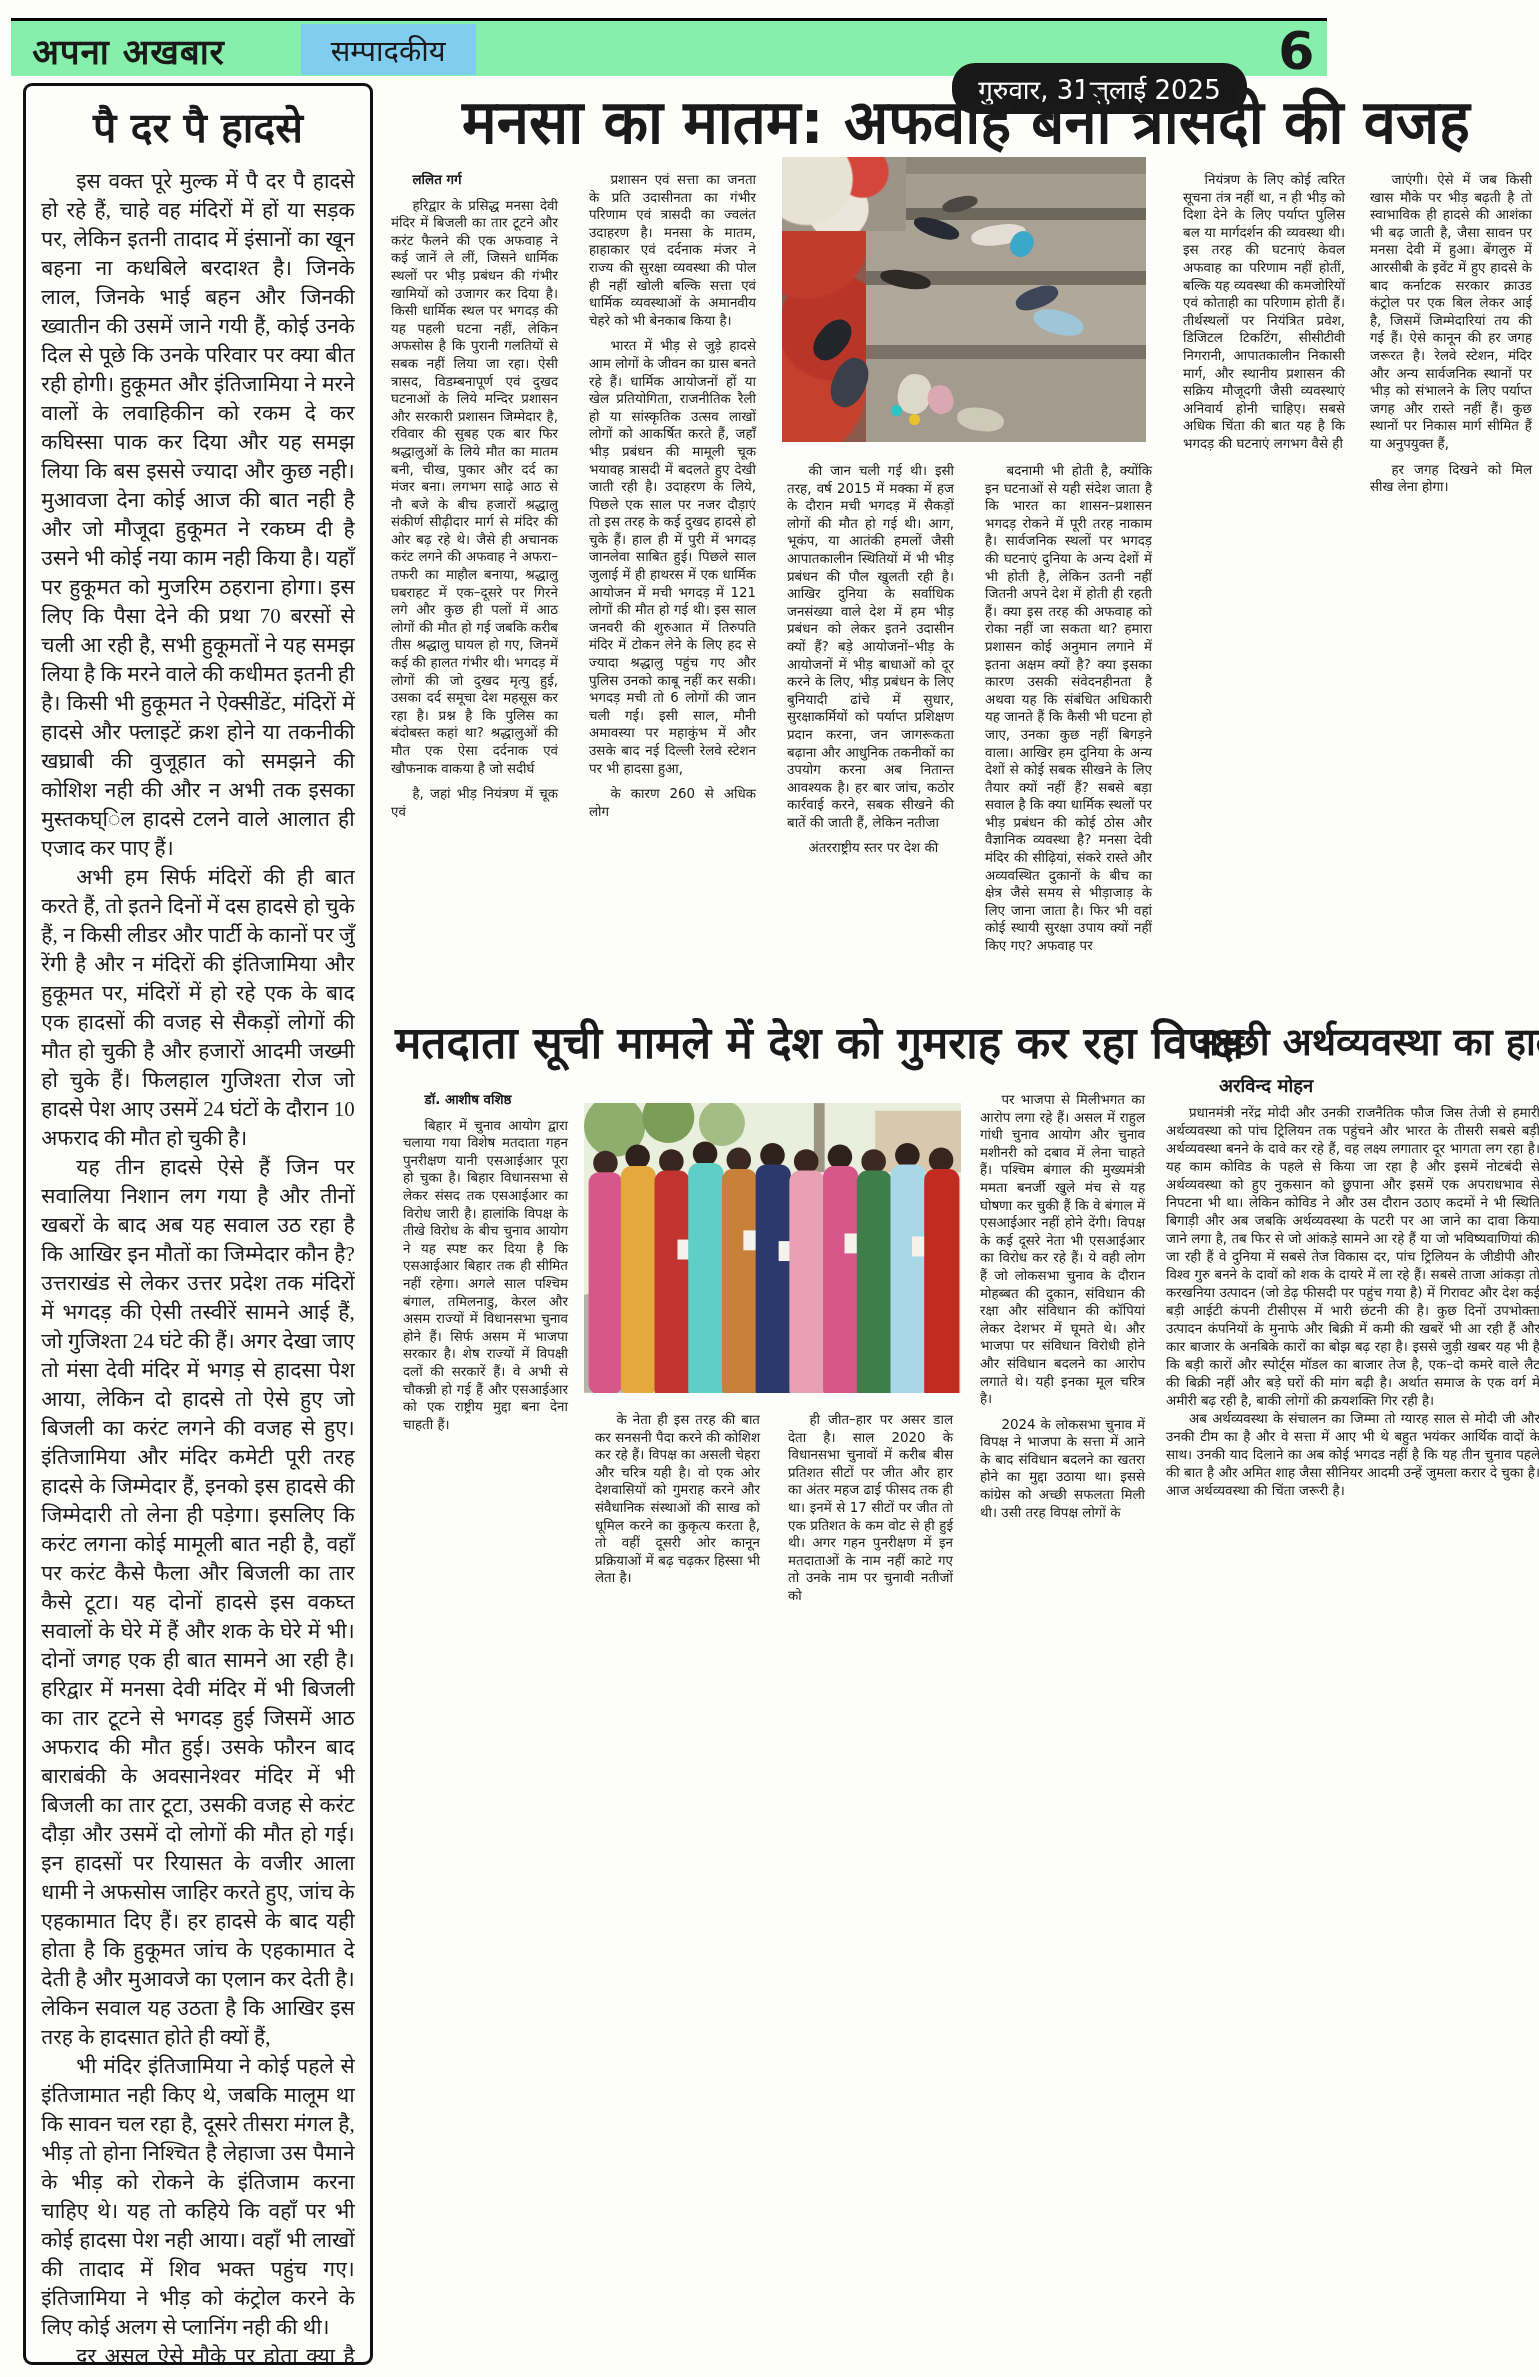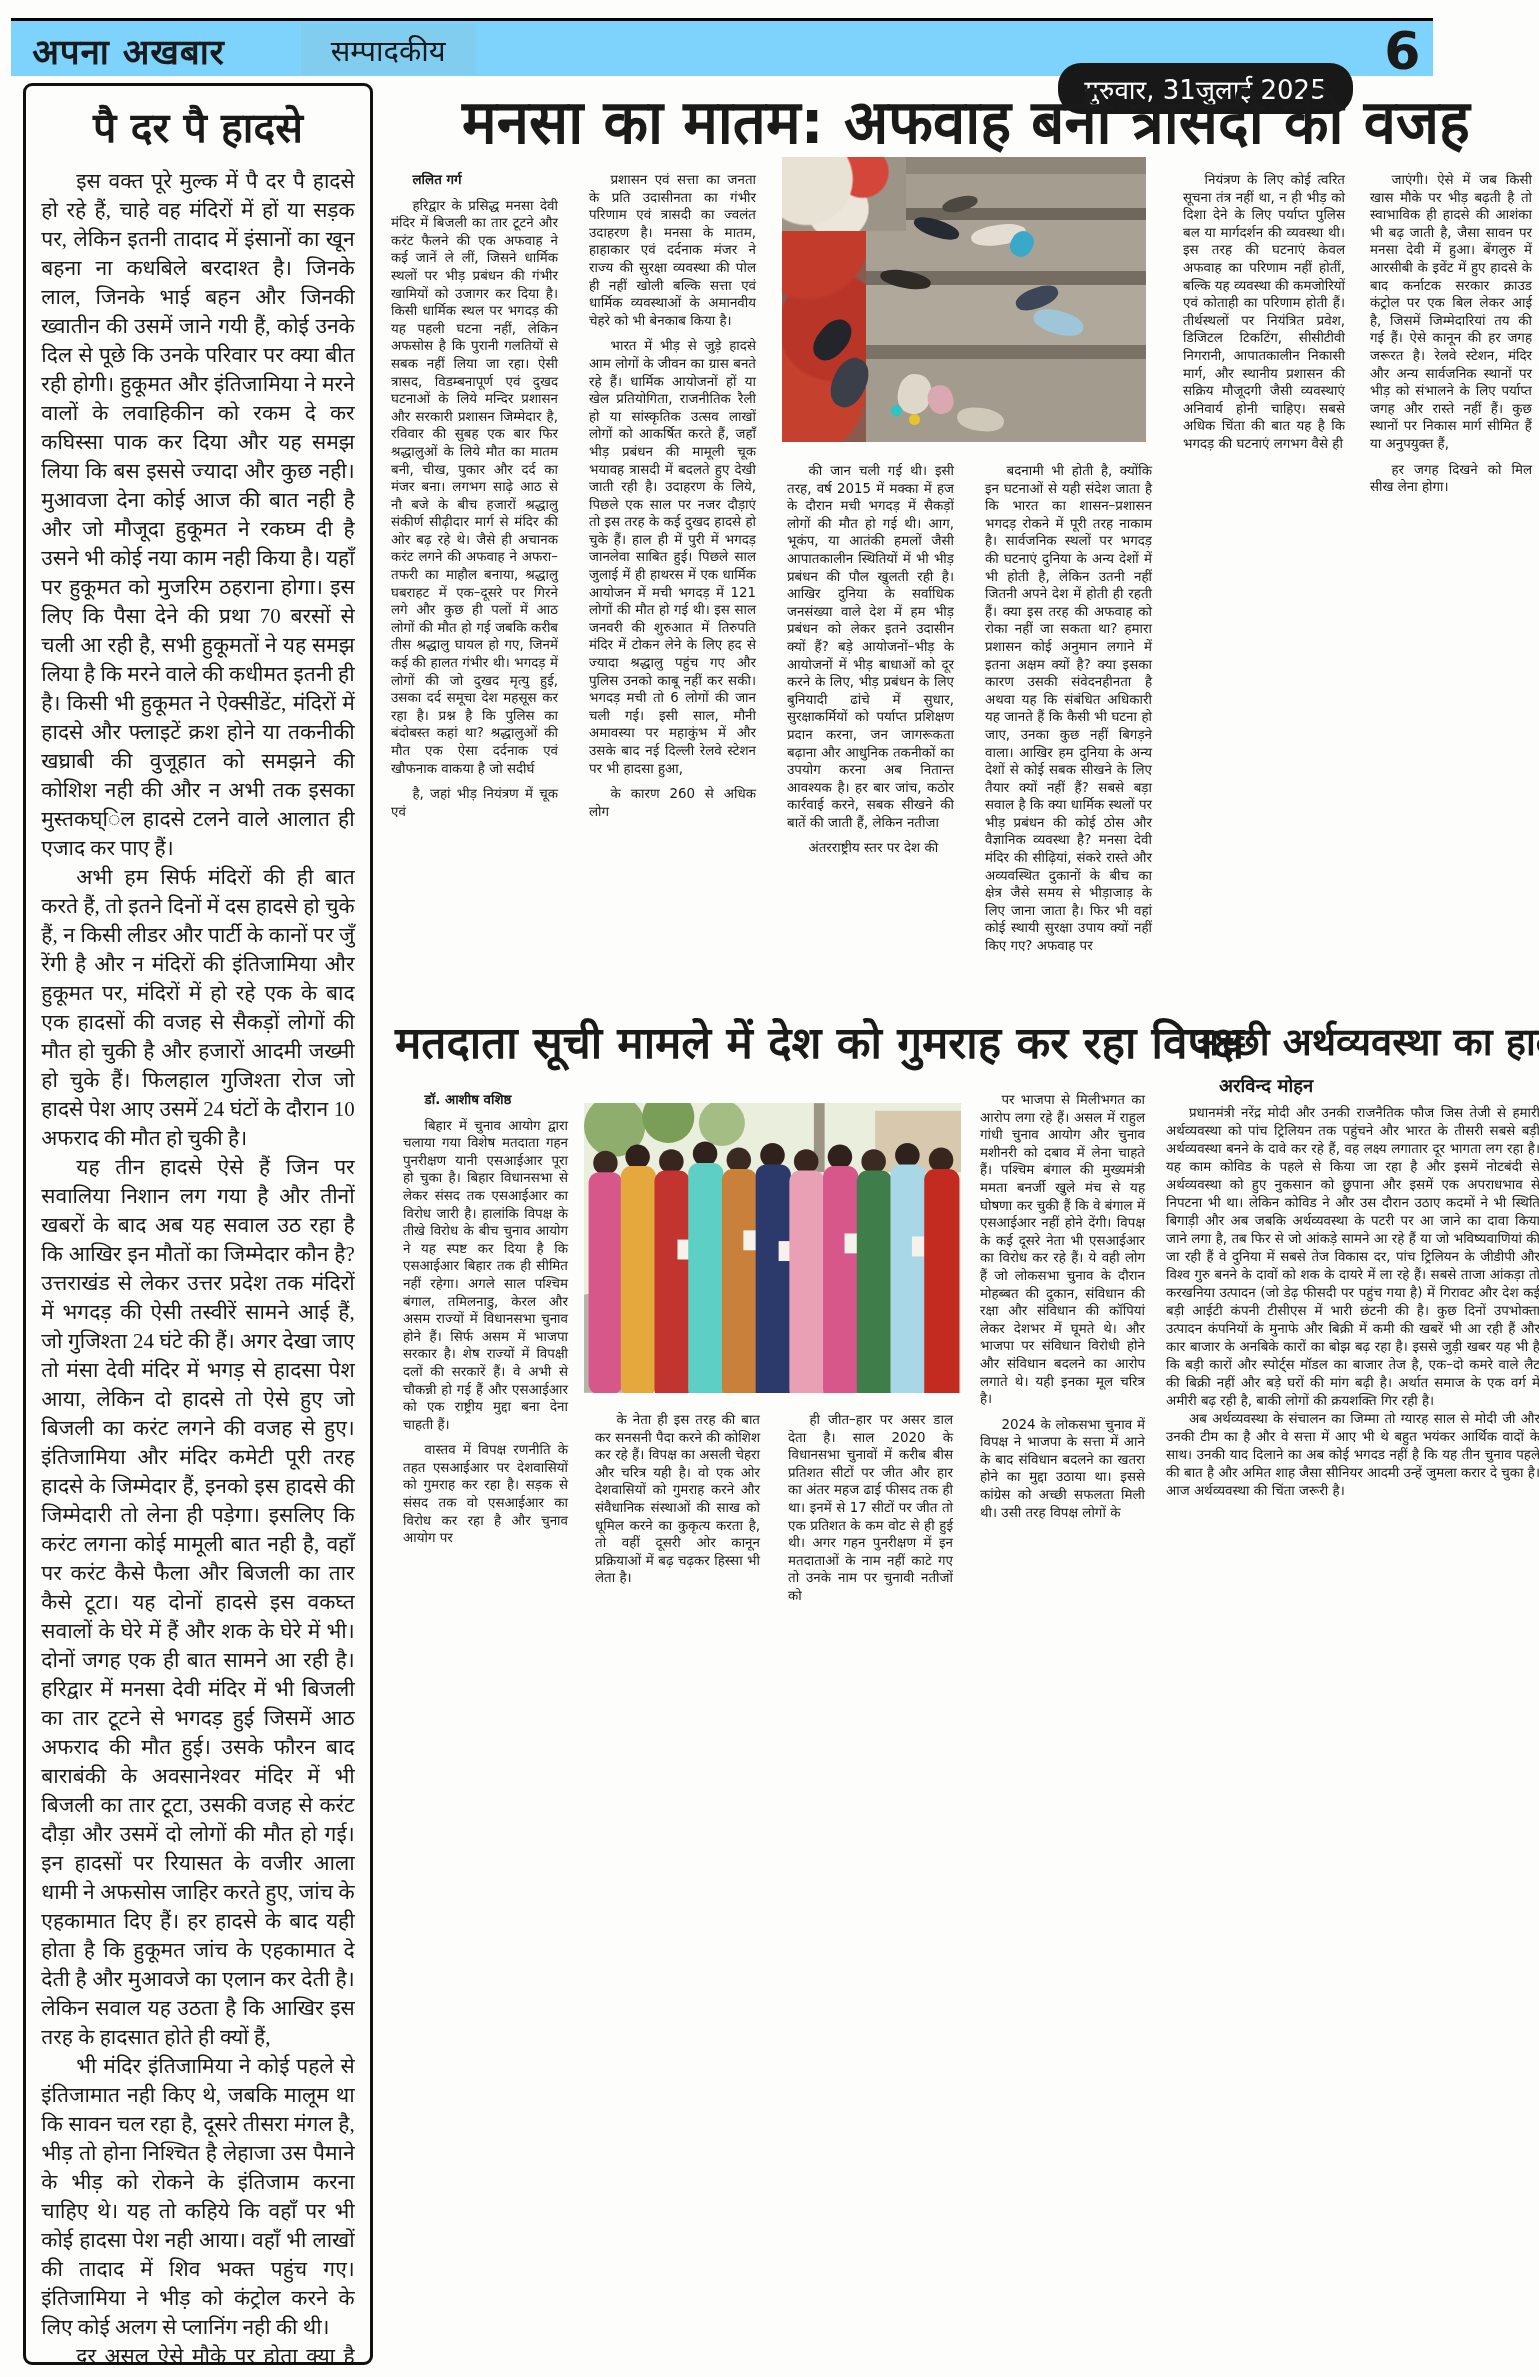--- a/index.html
+++ b/index.html
@@ -1,19 +1,19 @@
 <!DOCTYPE html>
 <html lang="hi" style="font-size:12.3px"><head>
 <meta charset="utf-8">
 <style>
   html,body{margin:0;padding:0;background:#e9e7e1;}
   #page{position:relative;width:1540px;height:2377px;background:#fdfdfb;overflow:hidden;
         font-family:"DejaVu Sans","Liberation Sans",sans-serif;color:#1a1a1a;}
   
-  #masthead{position:absolute;left:10.7px;top:18.4px;width:1422px;height:55px;background:#7dd3fc;border-top:3.1px solid #000;}
+  #masthead{position:absolute;left:10.7px;top:18.4px;width:1316px;height:55px;background:#86efac;border-top:3.1px solid #000;}
   #paper-name{position:absolute;left:21.5px;top:6.1px;font-size:35px;font-weight:bold;letter-spacing:0.8px;}
   #section-box{position:absolute;left:290px;top:2.3px;width:175px;height:51px;background:#80cdf0;
                display:flex;align-items:center;justify-content:center;font-size:29px;font-weight:normal;}
   #date-pill{position:absolute;right:80px;top:6.1px;height:43px;padding:4px 26px;background:#181818;border-radius:23px;
              display:flex;align-items:center;color:#fff;font-size:26px;font-weight:normal;margin-top:36px;}
   #page-number{position:absolute;right:12.3px;top:0px;font-size:52px;font-weight:bold;}
   
   #left-article{position:absolute;left:23px;top:83px;width:350px;height:2282px;border:3.1px solid #111;border-radius:9px;
                 padding:7.7px 15.3px;box-sizing:border-box;background:#fdfdfb;overflow:hidden;}
   #left-article .headline{text-align:center;font-size:41px;font-weight:bold;margin:4.6px 0 12.3px 0;}
@@ -134,21 +134,20 @@
     <div class="slipper" style="left:35%;top:90%;width:3%;height:4%;background:#e8c32a;border-radius:50%;"></div>
     <div class="slipper" style="left:30%;top:87%;width:3%;height:4%;background:#2ec4c4;border-radius:50%;"></div>
   </div>
 
   <div id="voter-headline">मतदाता सूची मामले में देश को गुमराह कर रहा विपक्ष</div>
 
   <div class="ncol" style="left:395px;top:1083px;width:181px;height:1273px;">
     <p class="byline">डॉ. आशीष वशिष्ठ</p>
     <div>
         <p>बिहार में चुनाव आयोग द्वारा चलाया गया विशेष मतदाता गहन पुनरीक्षण यानी एसआईआर पूरा हो चुका है। बिहार विधानसभा से लेकर संसद तक एसआईआर का विरोध जारी है। हालांकि विपक्ष के तीखे विरोध के बीच चुनाव आयोग ने यह स्पष्ट कर दिया है कि एसआईआर बिहार तक ही सीमित नहीं रहेगा। अगले साल पश्चिम बंगाल, तमिलनाडु, केरल और असम राज्यों में विधानसभा चुनाव होने हैं। सिर्फ असम में भाजपा सरकार है। शेष राज्यों में विपक्षी दलों की सरकारें हैं। वे अभी से चौकन्नी हो गई हैं और एसआईआर को एक राष्ट्रीय मुद्दा बना देना चाहती हैं।</p>
-        <p>वास्तव में विपक्ष रणनीति के तहत एसआईआर पर देशवासियों को गुमराह कर रहा है। सड़क से संसद तक वो एसआईआर का विरोध कर रहा है और चुनाव आयोग पर</p>
       </div>
   </div>
   <div class="ncol" style="left:587px;top:1403px;width:181px;height:953px;">
     <div>
         <p>के नेता ही इस तरह की बात कर सनसनी पैदा करने की कोशिश कर रहे हैं। विपक्ष का असली चेहरा और चरित्र यही है। वो एक ओर देशवासियों को गुमराह करने और संवैधानिक संस्थाओं की साख को धूमिल करने का कुकृत्य करता है, तो वहीं दूसरी ओर कानून प्रक्रियाओं में बढ़ चढ़कर हिस्सा भी लेता है।</p>
       </div>
   </div>
   <div class="ncol" style="left:780px;top:1403px;width:181px;height:953px;">
     <div>
         <p>ही जीत–हार पर असर डाल देता है। साल 2020 के विधानसभा चुनावों में करीब बीस प्रतिशत सीटों पर जीत और हार का अंतर महज ढाई फीसद तक ही था। इनमें से 17 सीटों पर जीत तो एक प्रतिशत के कम वोट से ही हुई थी। अगर गहन पुनरीक्षण में इन मतदाताओं के नाम नहीं काटे गए तो उनके नाम पर चुनावी नतीजों को</p>

